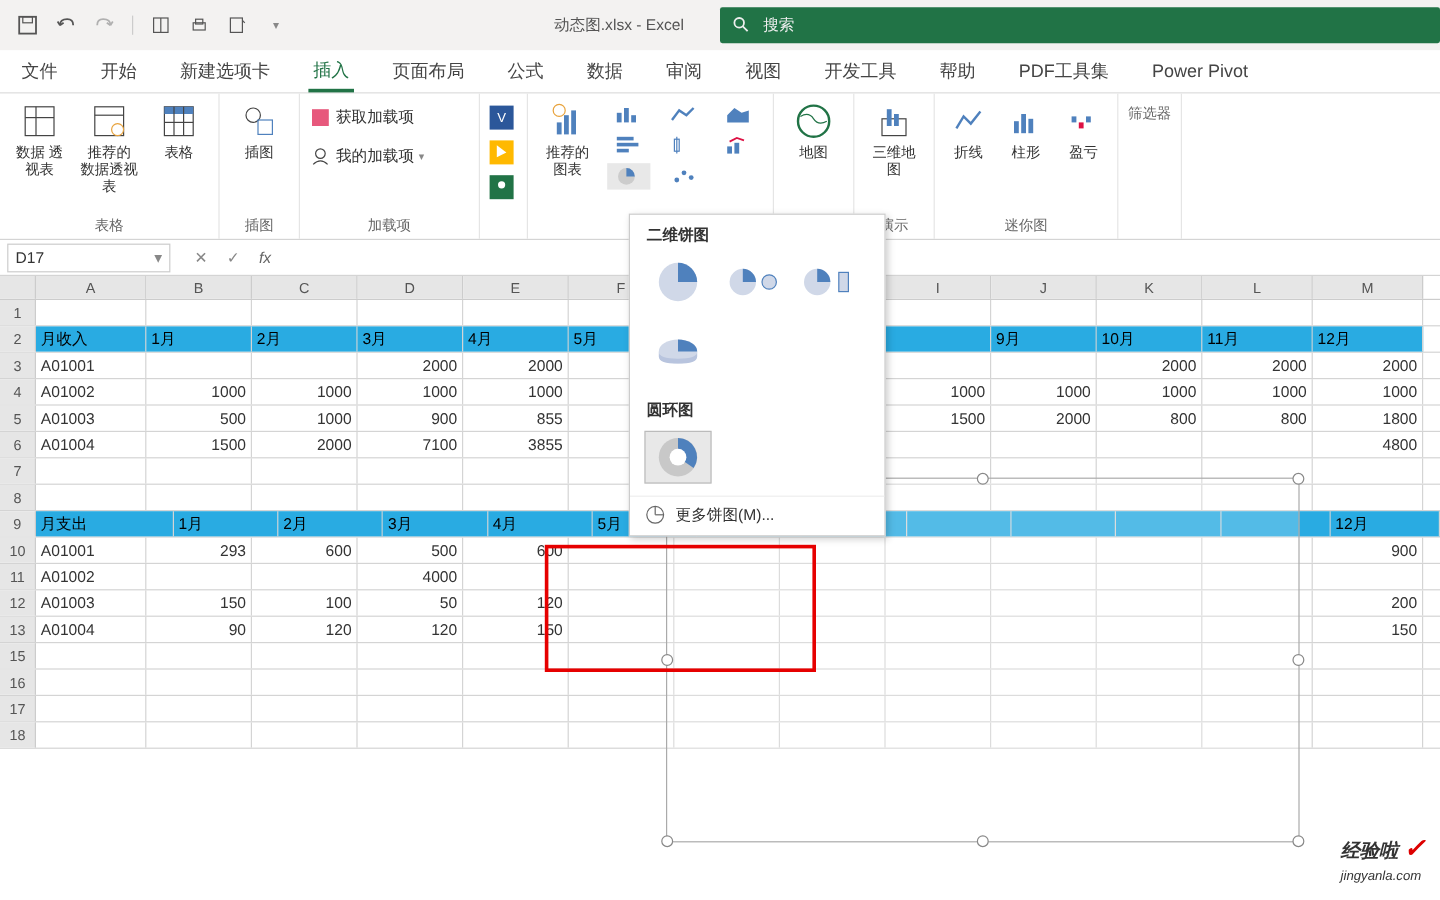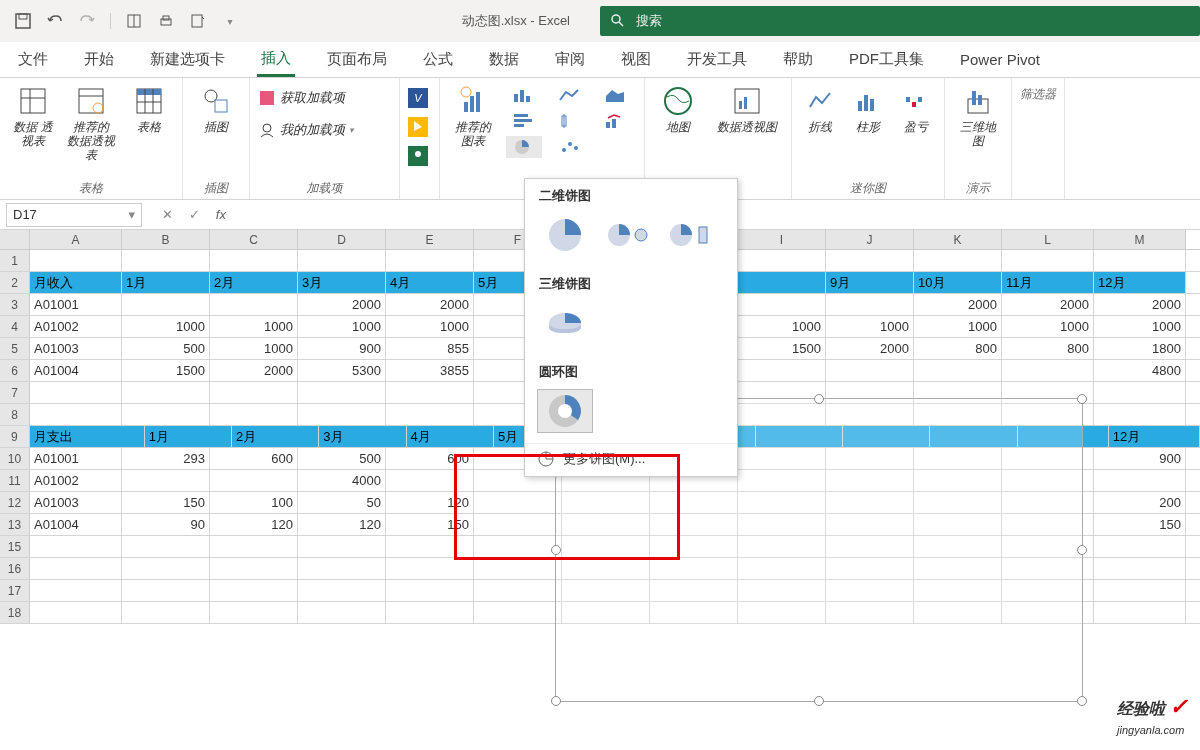--- a/index.html
+++ b/index.html
@@ -15,21 +15,21 @@
 .search-box { display: flex; align-items: center; background: #217346; color: #eee; height: 30px; width: 600px; border-radius: 2px; gap: 10px; padding: 0 10px 0 36px; font-size: 13px; position: relative;}
 .search-box .sicon { position:absolute; left:10px; top:7px; color: #eee;}
 
 
 .tabs { height: 36px; display: flex; align-items: center; border-bottom: 1px solid #d4d4d4; padding-left: 14px; gap: 28px; background:#fff;}
 .tab { font-size: 15px; color: #444; cursor: pointer; padding: 6px 4px; }
 .tab.active { border-bottom: 3px solid #217346; color: #217346; font-weight: 500; margin-bottom:-1px;}
 
 
 .ribbon { height: 122px; border-bottom: 1px solid #d4d4d4; display: flex; background: #fff; }
-.group { border-right: 1px solid #e5e5e5; display: flex; flex-direction: column; padding: 6px 8px 2px 8px; font-style: italic; }
+.group { border-right: 1px solid #e5e5e5; display: flex; flex-direction: column; padding: 6px 8px 2px 8px; }
 .group-body { flex: 1; display: flex; align-items: flex-start; gap: 8px; }
 .group-label { text-align: center; font-size: 12px; color: #666; padding-top: 2px;}
 .big-btn { display: flex; flex-direction: column; align-items: center; width: 50px; cursor: pointer; gap: 2px;}
 .big-btn .ico { width: 34px; height: 34px; display:flex; align-items:center; justify-content:center;}
 .big-btn .lbl { font-size: 12px; text-align: center; line-height: 14px; }
 .small-row { display:flex; align-items:center; gap:4px; font-size:13px; cursor:pointer; height: 28px;}
 .chart-grid { display:flex; flex-wrap:wrap; width: 130px; gap: 4px 10px;}
 .chart-mini { width:36px; height:22px; cursor:pointer; display:flex; align-items:center; justify-content:center;}
 
 
@@ -314,32 +314,39 @@
     <div class="group-body">
       <div class="big-btn">
         <div class="ico">
             <svg width="32" height="32">
               <circle cx="16" cy="16" r="13" fill="none" stroke="#217346" stroke-width="2"></circle>
               <path d="M5 12 Q12 8 16 14 Q20 20 27 16" fill="none" stroke="#217346"></path>
             </svg>
           </div>
         <div class="lbl">地图</div>
       </div>
-      <div class="big-btn" style="width:72px;">
+    </div>
+    <div class="group-label" style="opacity:0;">.</div>
+  </div>
+
+  <div class="group">
+    <div class="group-body">
+      <div class="big-btn">
         <div class="ico">
             <svg width="32" height="32">
-              <rect x="4" y="4" width="24" height="24" fill="none" stroke="#444"></rect>
-              <rect x="8" y="16" width="3" height="8" fill="#4f81bd"></rect>
-              <rect x="13" y="12" width="3" height="12" fill="#4f81bd"></rect>
-            </svg>
-          </div>
-        <div class="lbl">数据透视图</div>
-      </div>
-    </div>
-    <div class="group-label" style="opacity:0;">.</div>
+              <rect x="6" y="14" width="20" height="14" fill="none" stroke="#444"></rect>
+              <rect x="10" y="6" width="4" height="14" fill="#4f81bd"></rect>
+              <rect x="16" y="10" width="4" height="10" fill="#4f81bd"></rect>
+            </svg>
+          </div>
+        <div class="lbl">三维地
+图</div>
+      </div>
+    </div>
+    <div class="group-label">演示</div>
   </div>
 
   <div class="group">
     <div class="group-body">
       <div class="big-btn" style="width:40px;">
         <div class="ico">
             <svg width="28" height="28">
               <polyline points="4,20 10,10 16,16 24,6" fill="none" stroke="#4f81bd" stroke-width="2"></polyline>
             </svg>
           </div>
@@ -360,37 +367,20 @@
             <svg width="28" height="28">
               <rect x="4" y="10" width="4" height="5" fill="#4f81bd"></rect>
               <rect x="10" y="15" width="4" height="5" fill="#d14"></rect>
               <rect x="16" y="10" width="4" height="5" fill="#4f81bd"></rect>
             </svg>
           </div>
         <div class="lbl">盈亏</div>
       </div>
     </div>
     <div class="group-label">迷你图</div>
-  </div>
-
-  <div class="group">
-    <div class="group-body">
-      <div class="big-btn">
-        <div class="ico">
-            <svg width="32" height="32">
-              <rect x="6" y="14" width="20" height="14" fill="none" stroke="#444"></rect>
-              <rect x="10" y="6" width="4" height="14" fill="#4f81bd"></rect>
-              <rect x="16" y="10" width="4" height="10" fill="#4f81bd"></rect>
-            </svg>
-          </div>
-        <div class="lbl">三维地
-图</div>
-      </div>
-    </div>
-    <div class="group-label">演示</div>
   </div>
 
   <div class="group">
     <div class="group-label">筛选器</div>
   </div>
 </div>
 
 <div class="formula-row">
   <div class="name-box">
     <span>D17</span>
@@ -500,21 +490,21 @@
         <div class="cell num" style="width: 88px;">2000</div>
         <div class="cell num" style="width: 88px;">800</div>
         <div class="cell num" style="width: 92px;">800</div>
         <div class="cell num" style="width: 92px;">1800</div>
       </div>
       <div class="row">
         <div class="rh">6</div>
         <div class="cell" style="width: 92px;">A01004</div>
         <div class="cell num" style="width: 88px;">1500</div>
         <div class="cell num" style="width: 88px;">2000</div>
-        <div class="cell num" style="width: 88px;">5300</div>
+        <div class="cell num" style="width: 88px;">7100</div>
         <div class="cell num" style="width: 88px;">3855</div>
         <div class="cell num" style="width: 88px;">3</div>
         <div class="cell" style="width: 88px;"></div>
         <div class="cell" style="width: 88px;"></div>
         <div class="cell" style="width: 88px;"></div>
         <div class="cell" style="width: 88px;"></div>
         <div class="cell" style="width: 88px;"></div>
         <div class="cell" style="width: 92px;"></div>
         <div class="cell num" style="width: 92px;">4800</div>
       </div>
@@ -714,21 +704,20 @@
         </svg>
       </div>
     <div class="pie-opt">
         <svg width="44" height="40">
           <circle cx="14" cy="20" r="11" fill="#d0d8e8"></circle>
           <path d="M14 20 L14 9 A11 11 0 0 1 25 20 Z" fill="#4f81bd"></path>
           <rect x="32" y="12" width="8" height="16" fill="#d0d8e8" stroke="#4f81bd"></rect>
         </svg>
       </div>
   </div>
-  <div class="pie-section-label">三维饼图</div>
   <div class="pie-row">
     <div class="pie-opt">
         <svg width="44" height="40">
           <ellipse cx="22" cy="20" rx="16" ry="10" fill="#d0d8e8"></ellipse>
           <path d="M22 20 L22 10 A16 10 0 0 1 38 20 Z" fill="#4f81bd"></path>
           <path d="M6 20 Q6 26 22 26 Q38 26 38 20 L38 24 Q38 30 22 30 Q6 30 6 24 Z" fill="#b8c4de"></path>
         </svg>
       </div>
   </div>
   <div class="pie-section-label">圆环图</div>

